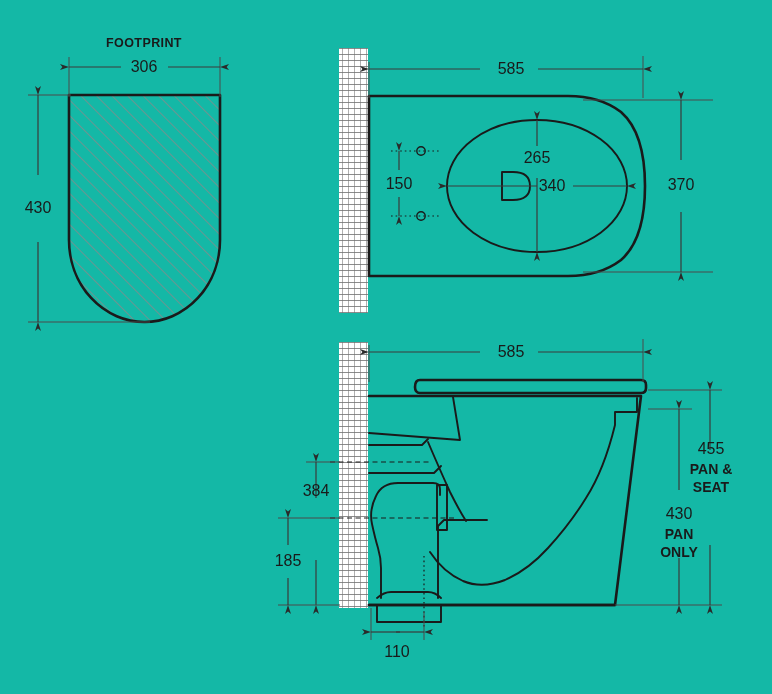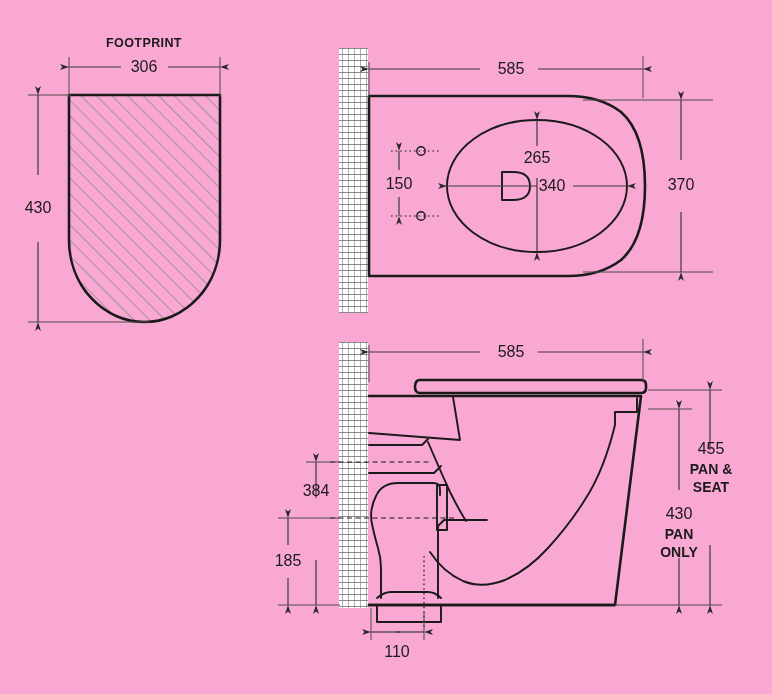--- a/index.html
+++ b/index.html
@@ -10,21 +10,21 @@
   body {
     width: 772px;
     height: 694px;
     font-family: "Liberation Sans", sans-serif;
     overflow: hidden;
   }
   #drawing-root {
     position: relative;
     width: 772px;
     height: 694px;
-    background: #f9a8d4;
+    background: #14b8a6;
   }
   svg.sheet {
     display: block;
     width: 772px;
     height: 694px;
   }
   .dim-text {
     font-family: "Liberation Sans", sans-serif;
     font-size: 16px;
     fill: #1a1a1a;

